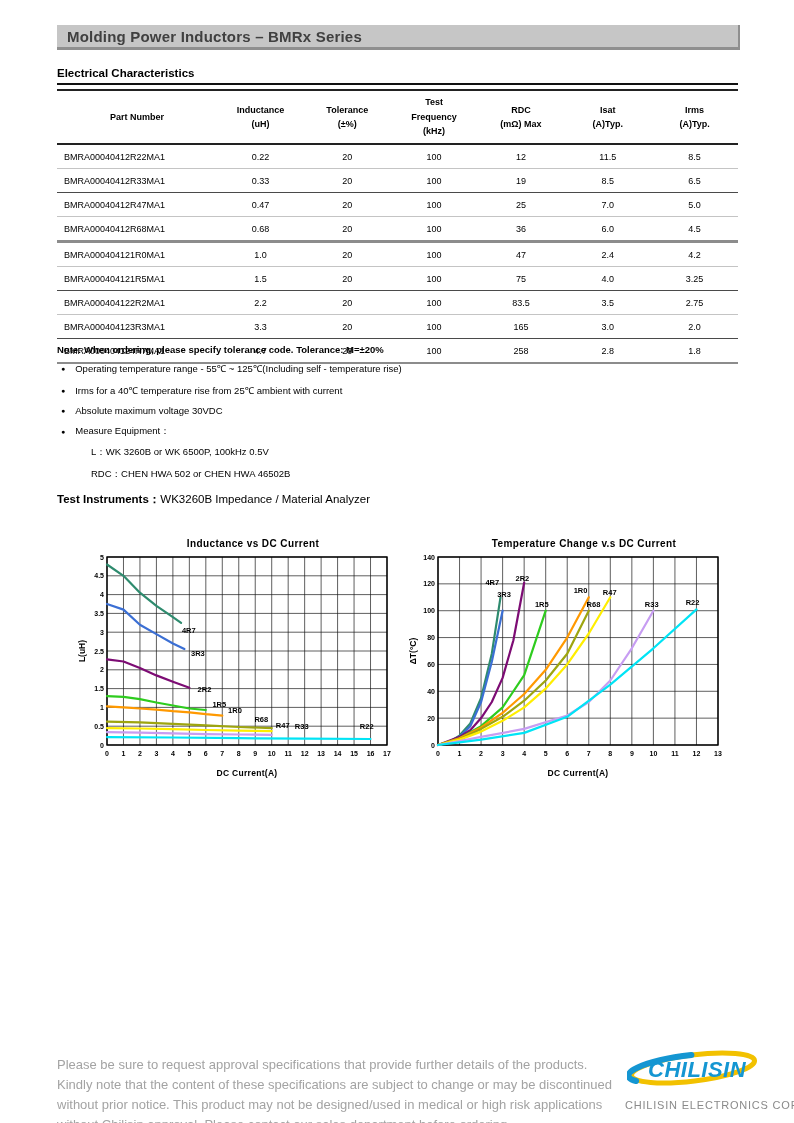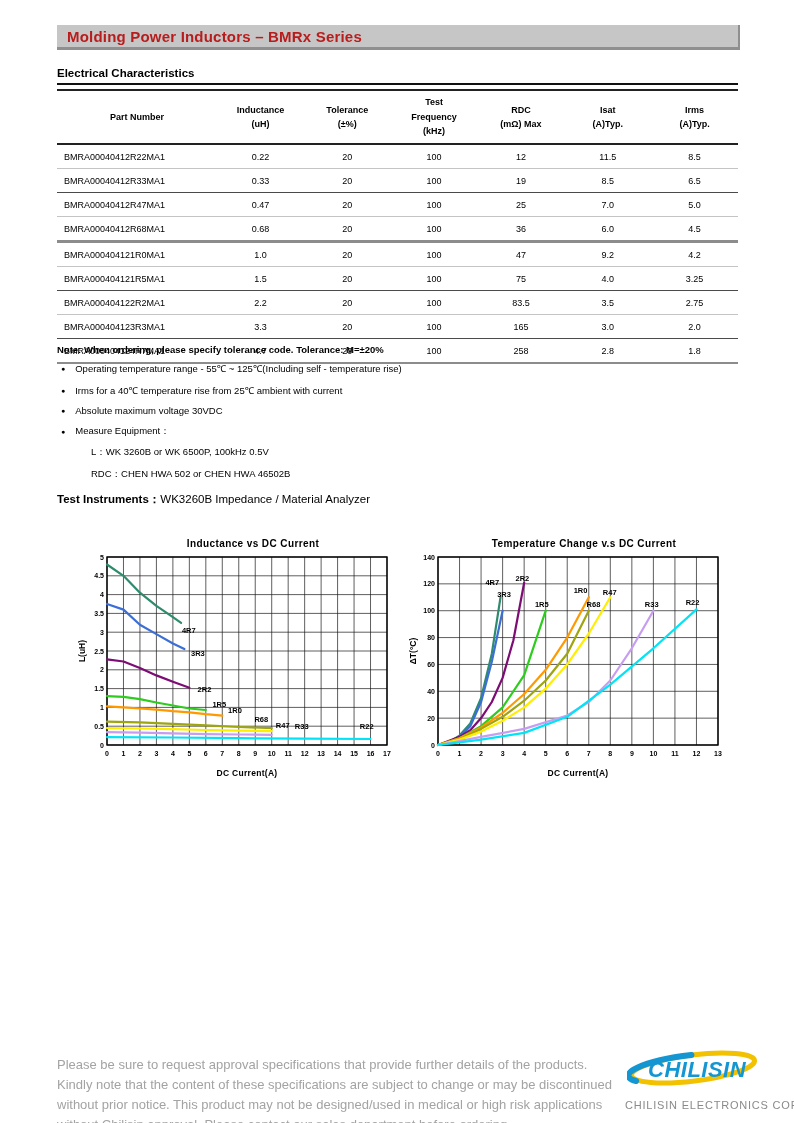--- a/index.html
+++ b/index.html
@@ -3,21 +3,21 @@
 <meta charset="utf-8">
 <style>
   html,body{margin:0;padding:0;background:#fff;}
   .page{position:relative;width:794px;height:1123px;background:#fff;
         font-family:"Liberation Sans",sans-serif;color:#000;overflow:hidden;}
 
   
   .title-bar{position:absolute;left:57px;top:25px;width:681px;height:22px;
              background:#c6c6c6;border-bottom:3px solid #8f8f8f;border-right:2px solid #8f8f8f;
              display:flex;align-items:center;}
-  .title-bar span{color:#b91c1c;font-weight:bold;font-size:15px;padding-left:10px;letter-spacing:.2px;}
+  .title-bar span{color:#404040;font-weight:bold;font-size:15px;padding-left:10px;letter-spacing:.2px;}
 
   
   .section-heading{position:absolute;left:57px;top:67px;width:681px;
                    font-size:11.5px;font-weight:bold;border-bottom:2px solid #111;padding-bottom:4px;}
 
   
   .data-table{position:absolute;left:57px;top:89px;width:681px;border-collapse:collapse;table-layout:fixed;
               font-size:9px;border-top:2.5px solid #222;border-bottom:2.5px solid #8c8c8c;}
   .data-table th{font-weight:bold;text-align:center;vertical-align:middle;height:50px;
                  border-bottom:2.5px solid #222;line-height:1.6;font-size:9px;}
@@ -121,21 +121,21 @@
           <td>36</td>
           <td>6.0</td>
           <td>4.5</td>
         </tr>
         <tr>
           <td>BMRA000404121R0MA1</td>
           <td>1.0</td>
           <td>20</td>
           <td>100</td>
           <td>47</td>
-          <td>9.2</td>
+          <td>2.4</td>
           <td>4.2</td>
         </tr>
         <tr class="sep-dark">
           <td>BMRA000404121R5MA1</td>
           <td>1.5</td>
           <td>20</td>
           <td>100</td>
           <td>75</td>
           <td>4.0</td>
           <td>3.25</td>

